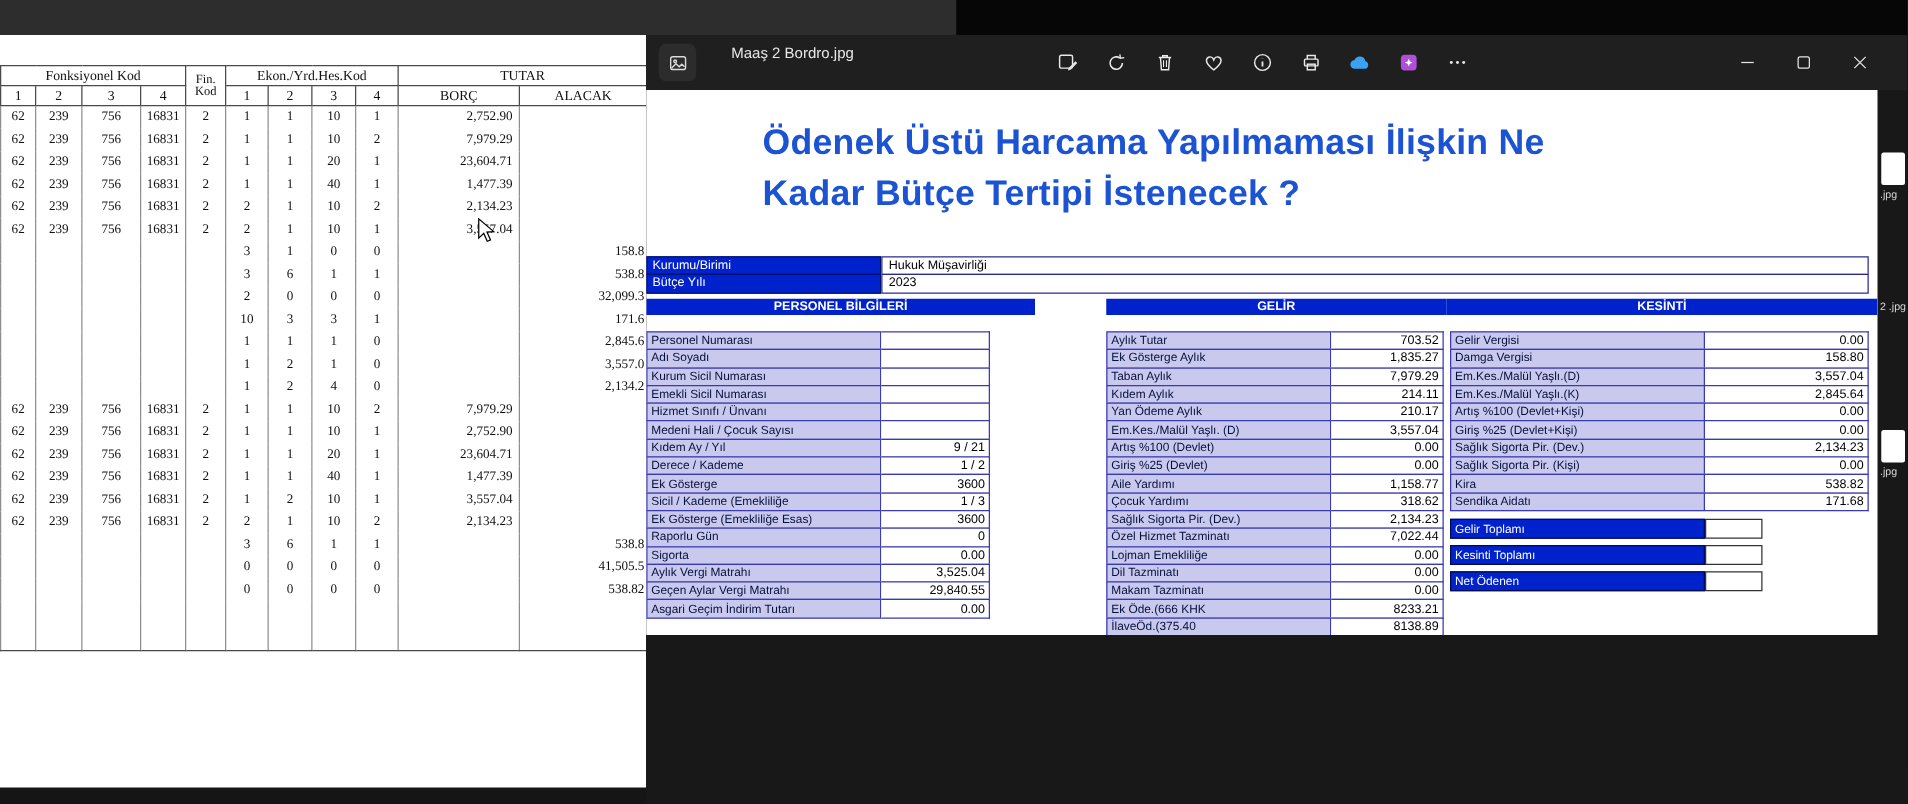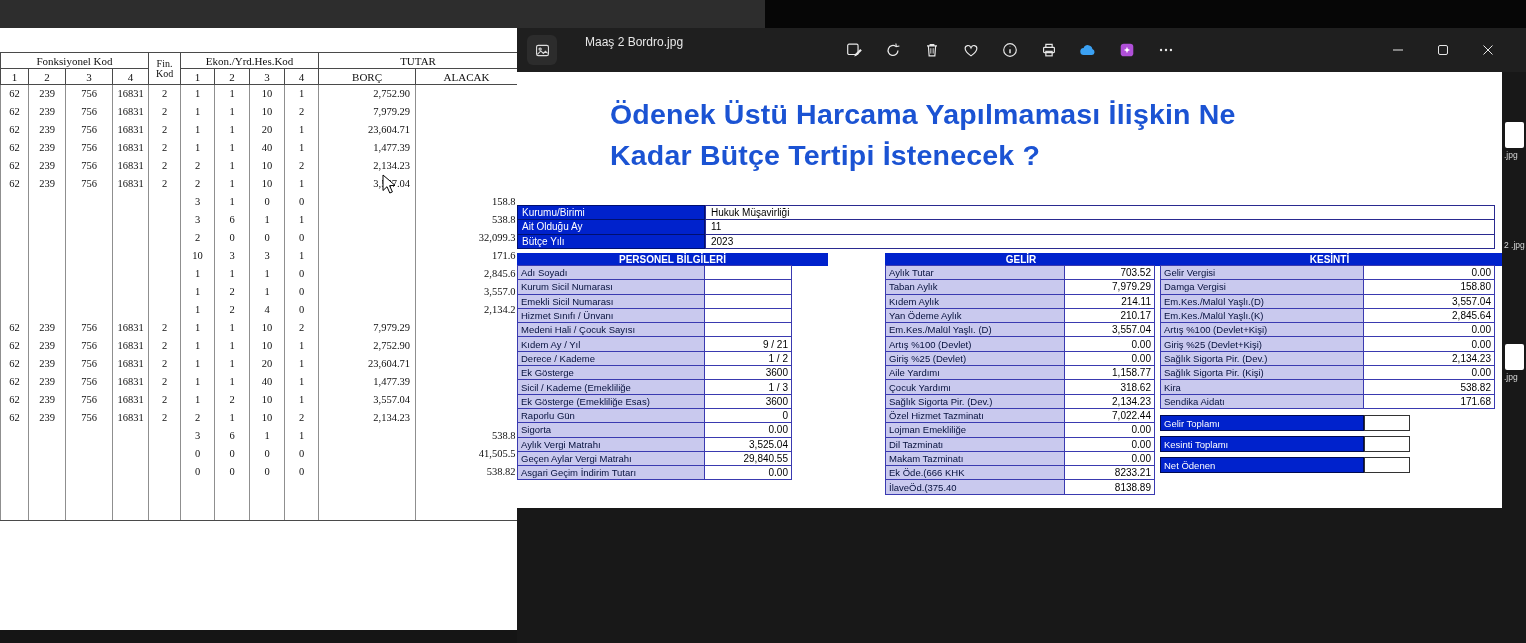--- a/index.html
+++ b/index.html
@@ -513,38 +513,38 @@
           <div>Kadar Bütçe Tertipi İstenecek ?</div>
         </div>
 
         <div class="bordro">
           <div>
               <div class="info-row">
                 <div class="lab">Kurumu/Birimi</div>
                 <div class="val">Hukuk Müşavirliği</div>
               </div>
               <div class="info-row">
-                <div class="lab">Ait Olduğu Ay</div>
-                <div class="val">11</div>
-              </div>
-              <div class="info-row">
                 <div class="lab">Bütçe Yılı</div>
                 <div class="val">2023</div>
               </div>
             </div>
 
           <div class="sechdr">
             <div class="seg s1">PERSONEL BİLGİLERİ</div>
             <div class="seggap"></div>
             <div class="seg s2">GELİR</div>
             <div class="seg s3">KESİNTİ</div>
           </div>
 
           <div class="pcol">
               <div class="pair">
+                <div class="lab">Personel Numarası</div>
+                <div class="val"></div>
+              </div>
+              <div class="pair">
                 <div class="lab">Adı Soyadı</div>
                 <div class="val"></div>
               </div>
               <div class="pair">
                 <div class="lab">Kurum Sicil Numarası</div>
                 <div class="val"></div>
               </div>
               <div class="pair">
                 <div class="lab">Emekli Sicil Numarası</div>
                 <div class="val"></div>
@@ -595,20 +595,24 @@
               </div>
               <div class="pair">
                 <div class="lab">Asgari Geçim İndirim Tutarı</div>
                 <div class="val">0.00</div>
               </div>
             </div>
           <div class="gcol">
               <div class="pair">
                 <div class="lab">Aylık Tutar</div>
                 <div class="val">703.52</div>
+              </div>
+              <div class="pair">
+                <div class="lab">Ek Gösterge Aylık</div>
+                <div class="val">1,835.27</div>
               </div>
               <div class="pair">
                 <div class="lab">Taban Aylık</div>
                 <div class="val">7,979.29</div>
               </div>
               <div class="pair">
                 <div class="lab">Kıdem Aylık</div>
                 <div class="val">214.11</div>
               </div>
               <div class="pair">

